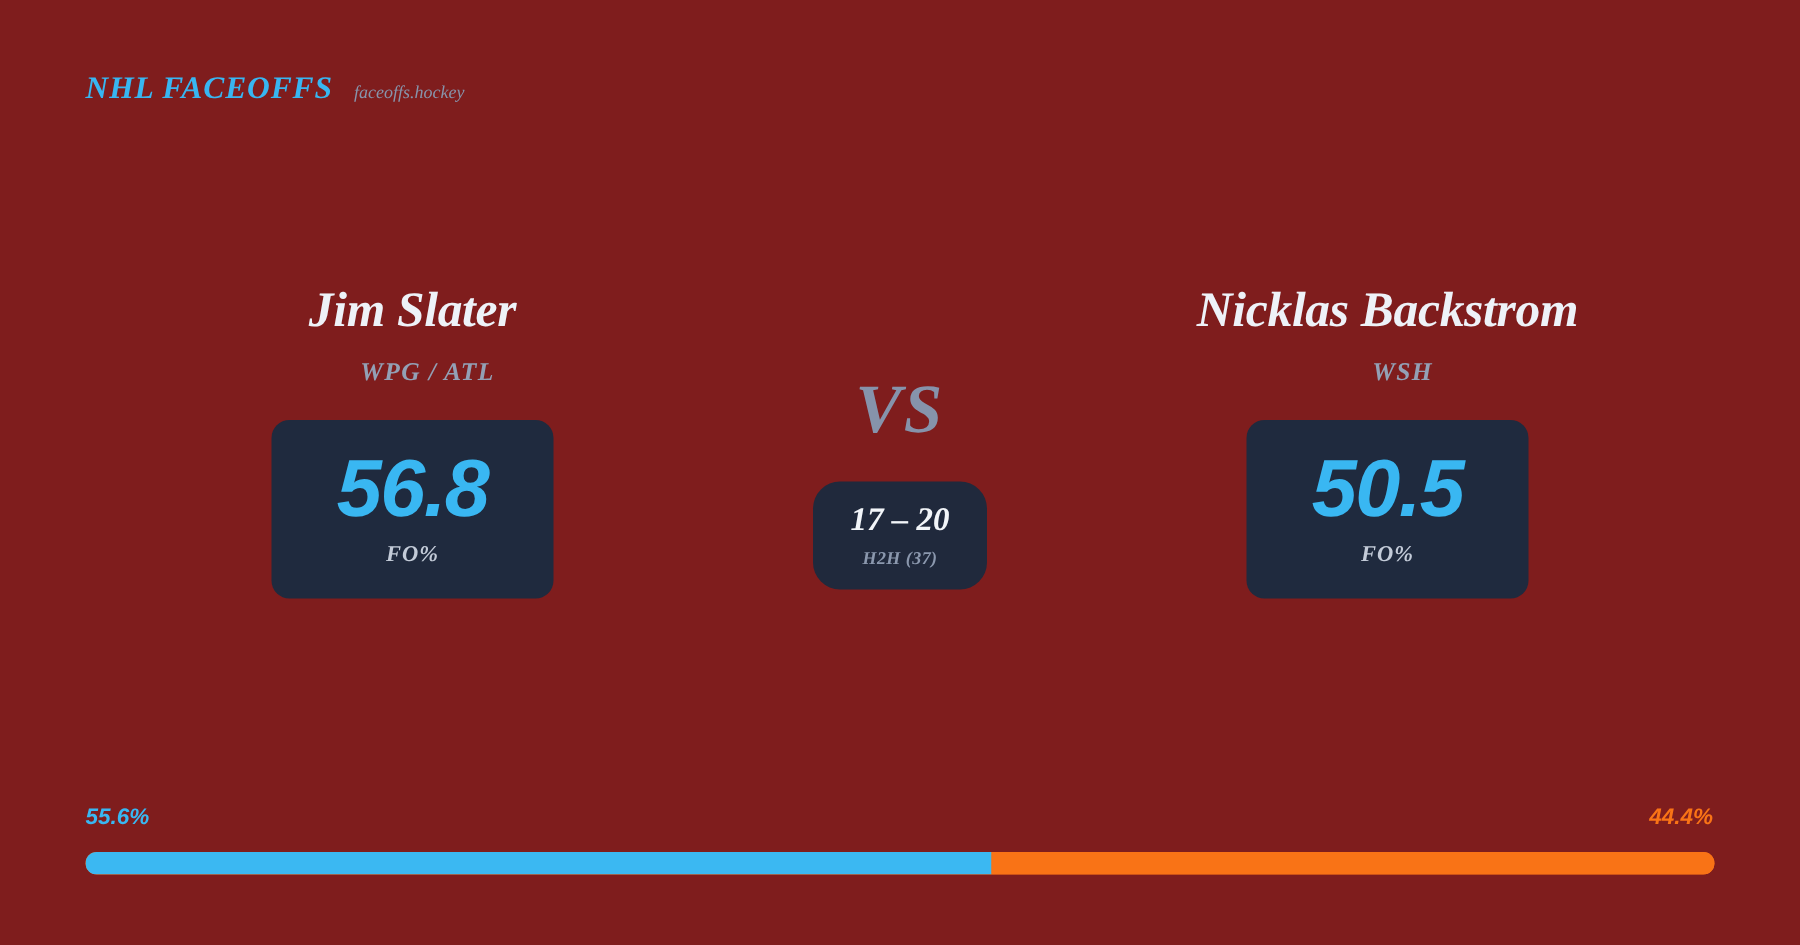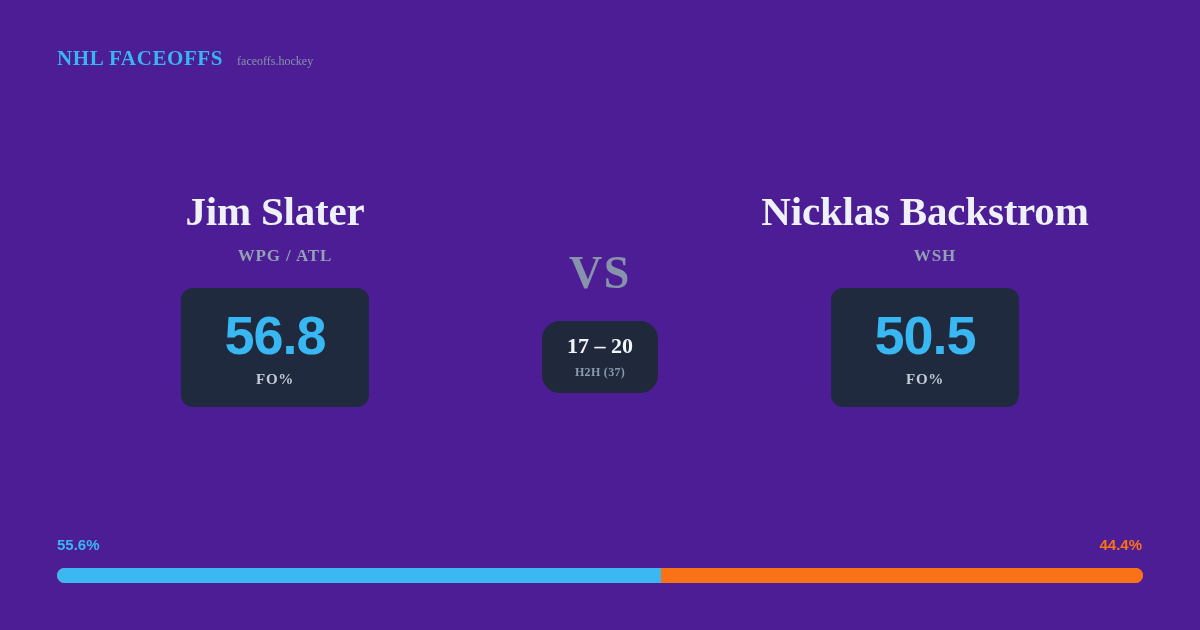--- a/index.html
+++ b/index.html
@@ -14,21 +14,22 @@
     font-family: "Liberation Serif", serif;
     overflow: hidden;
     position: relative;
   }
 
   .card-root {
     position: absolute;
     inset: 0;
     width: 1200px;
     height: 630px;
-    background: #4c1d95;
+    background: #7f1d1d;
+    font-style: italic;
   }
 
   
   .header {
     position: absolute;
     left: 57px;
     top: 46px;
     display: flex;
     align-items: baseline;
     gap: 14px;
@@ -65,21 +66,21 @@
   .player {
     width: 470px;
     display: flex;
     flex-direction: column;
     align-items: center;
   }
 
   .player-name {
     font-family: "Liberation Serif", serif;
     font-weight: bold;
-    font-size: 41px;
+    font-size: 33px;
     line-height: 1.05;
     color: #eef2f8;
     white-space: nowrap;
     letter-spacing: -0.2px;
   }
 
   .player-team {
     margin-top: 13px;
     font-family: "Liberation Serif", serif;
     font-weight: bold;

